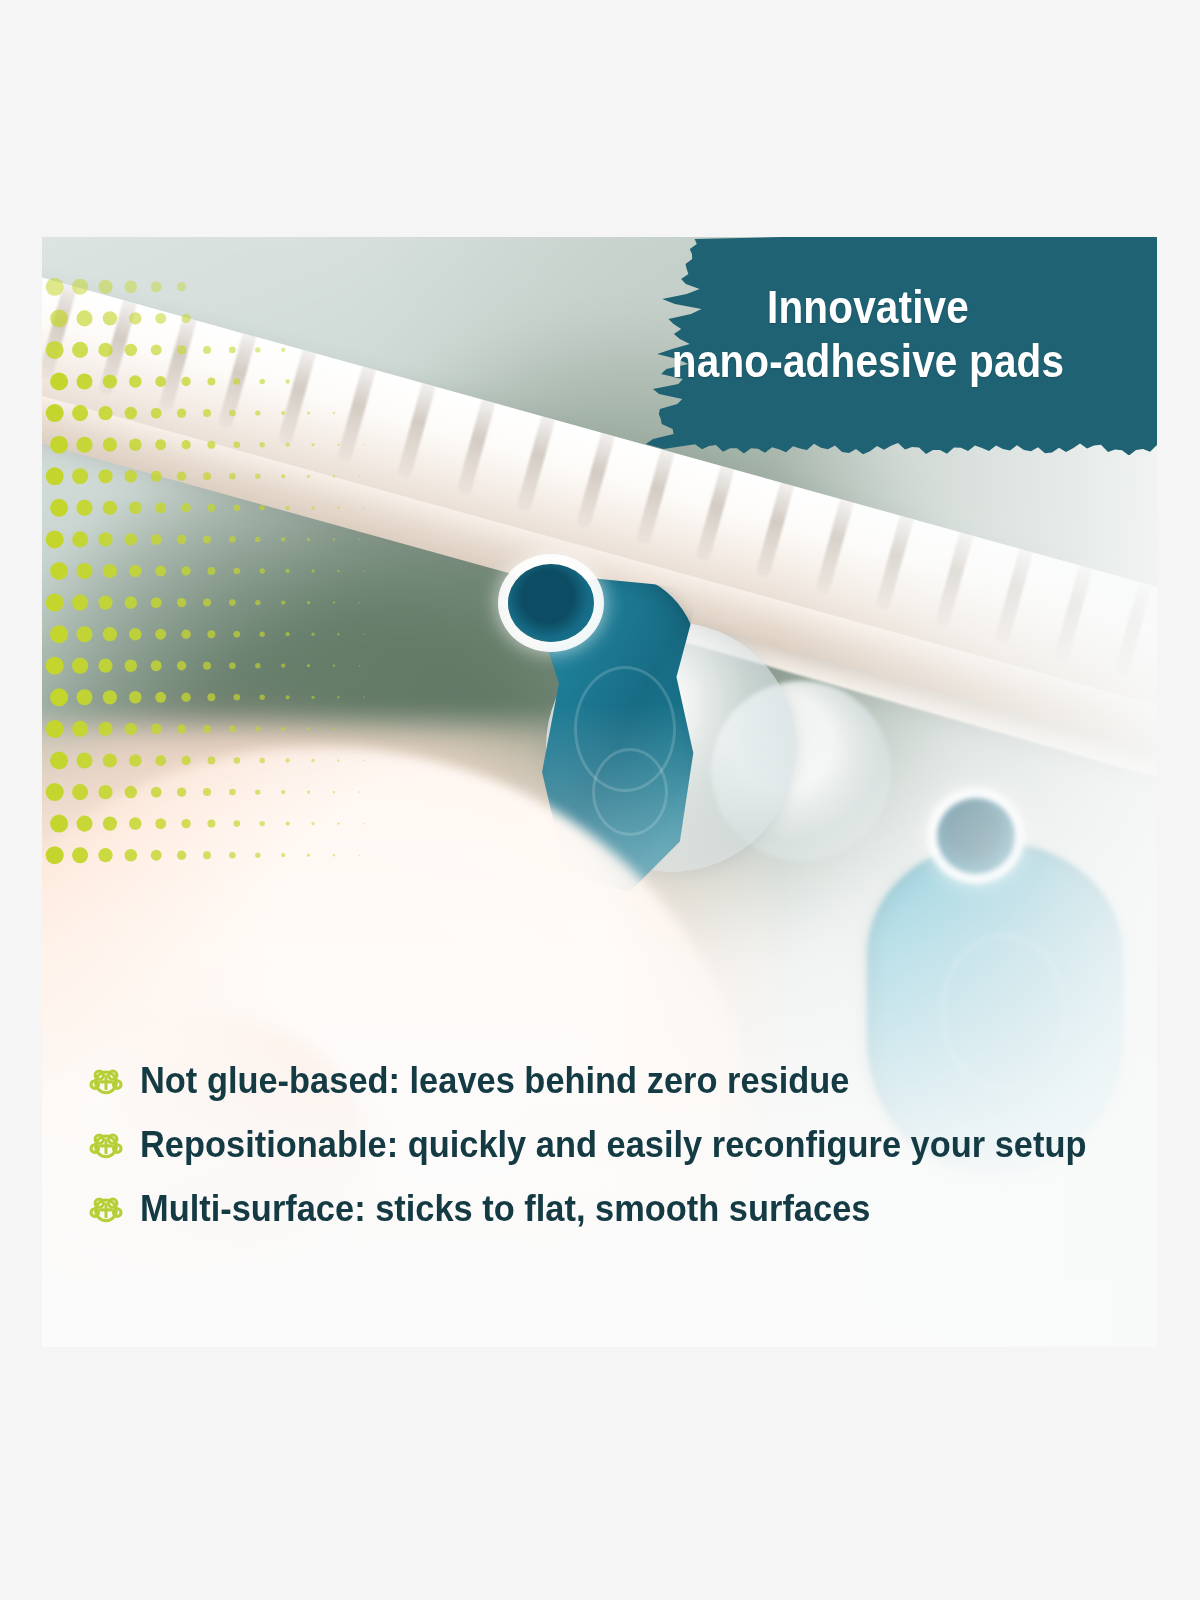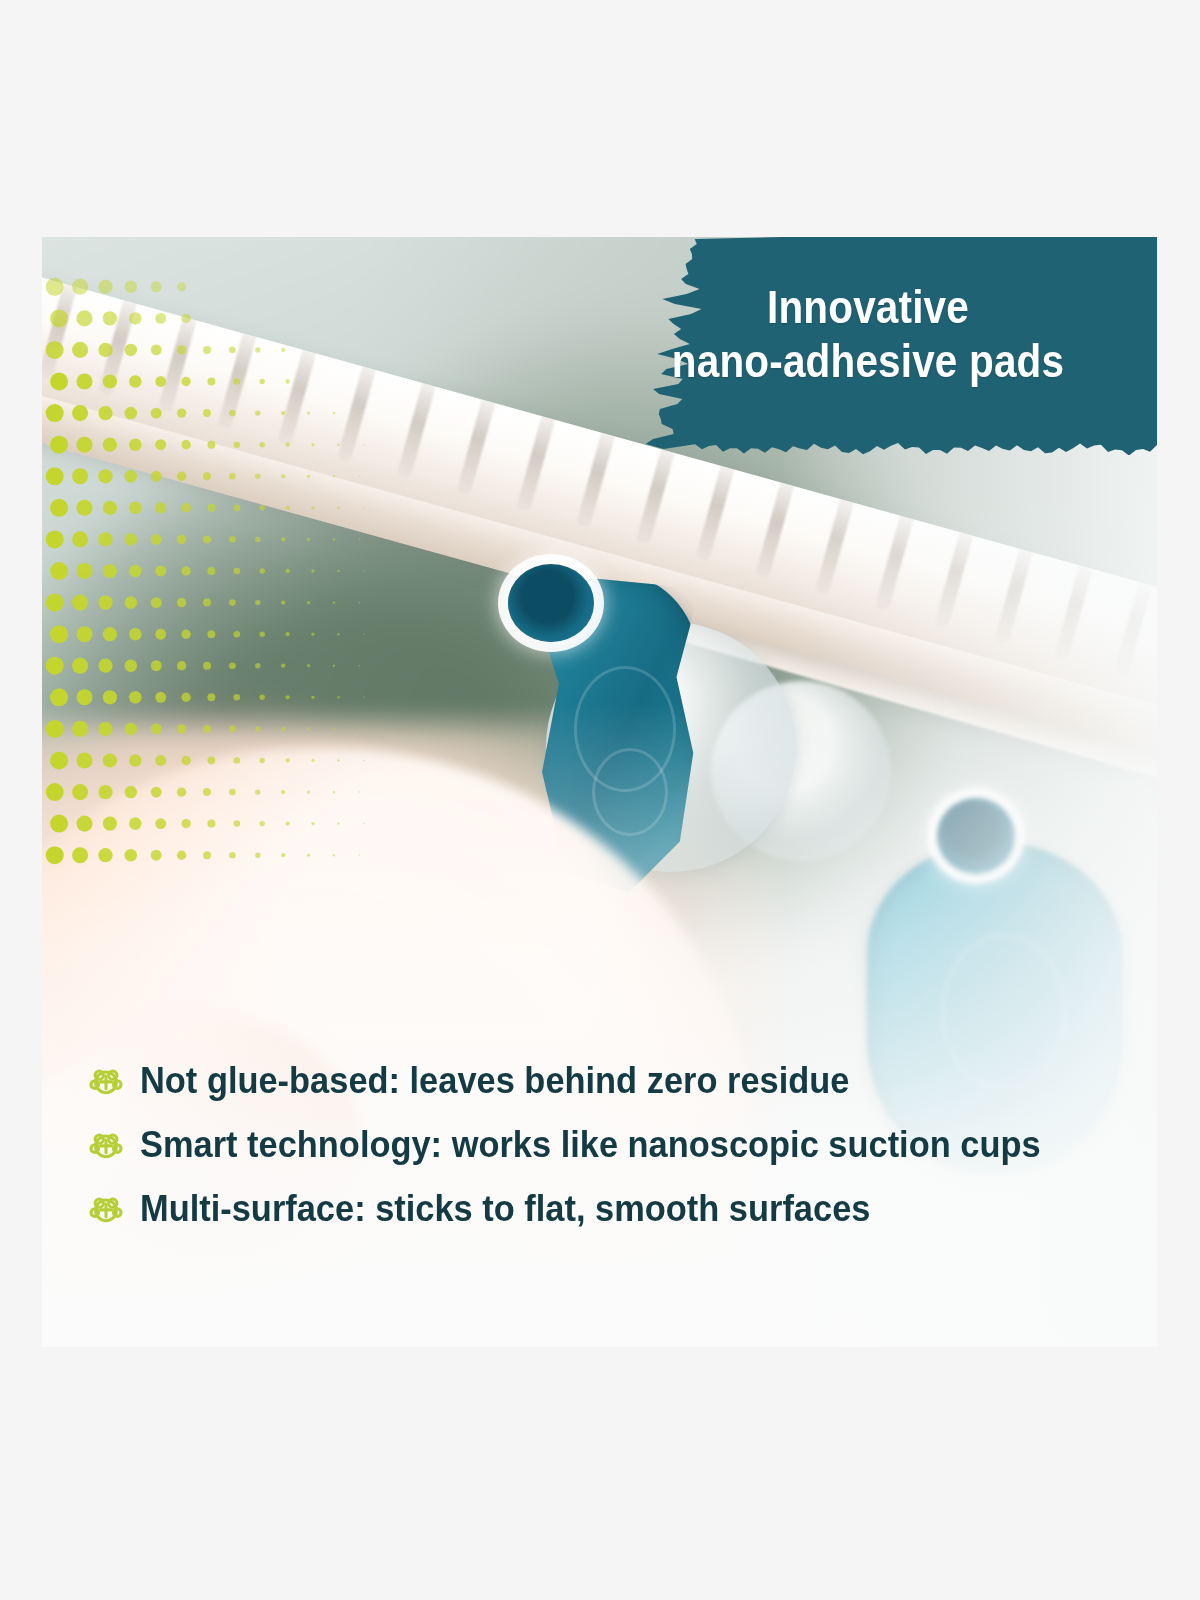--- a/index.html
+++ b/index.html
@@ -515,21 +515,21 @@
         <svg class="bullet-icon" viewBox="0 0 40 40">
           <g fill="none" stroke="#b6cf36" stroke-width="3.4" stroke-linecap="round" stroke-linejoin="round">
             <circle cx="20" cy="21.5" r="11.5"></circle>
             <circle cx="12.5" cy="13.5" r="4.6"></circle>
             <circle cx="27.5" cy="13.5" r="4.6"></circle>
             <circle cx="7.5" cy="24" r="4.2"></circle>
             <circle cx="32.5" cy="24" r="4.2"></circle>
             <path d="M20 14.5 L20 28.5 M14 21 L26 21"></path>
           </g>
         </svg>
-        <span class="bullet-text">Smart technology: works like nanoscopic suction cups</span>
+        <span class="bullet-text">Repositionable: quickly and easily reconfigure your setup</span>
       </div>
       <div class="bullet">
         <svg class="bullet-icon" viewBox="0 0 40 40">
           <g fill="none" stroke="#b6cf36" stroke-width="3.4" stroke-linecap="round" stroke-linejoin="round">
             <circle cx="20" cy="21.5" r="11.5"></circle>
             <circle cx="12.5" cy="13.5" r="4.6"></circle>
             <circle cx="27.5" cy="13.5" r="4.6"></circle>
             <circle cx="7.5" cy="24" r="4.2"></circle>
             <circle cx="32.5" cy="24" r="4.2"></circle>
             <path d="M20 14.5 L20 28.5 M14 21 L26 21"></path>

